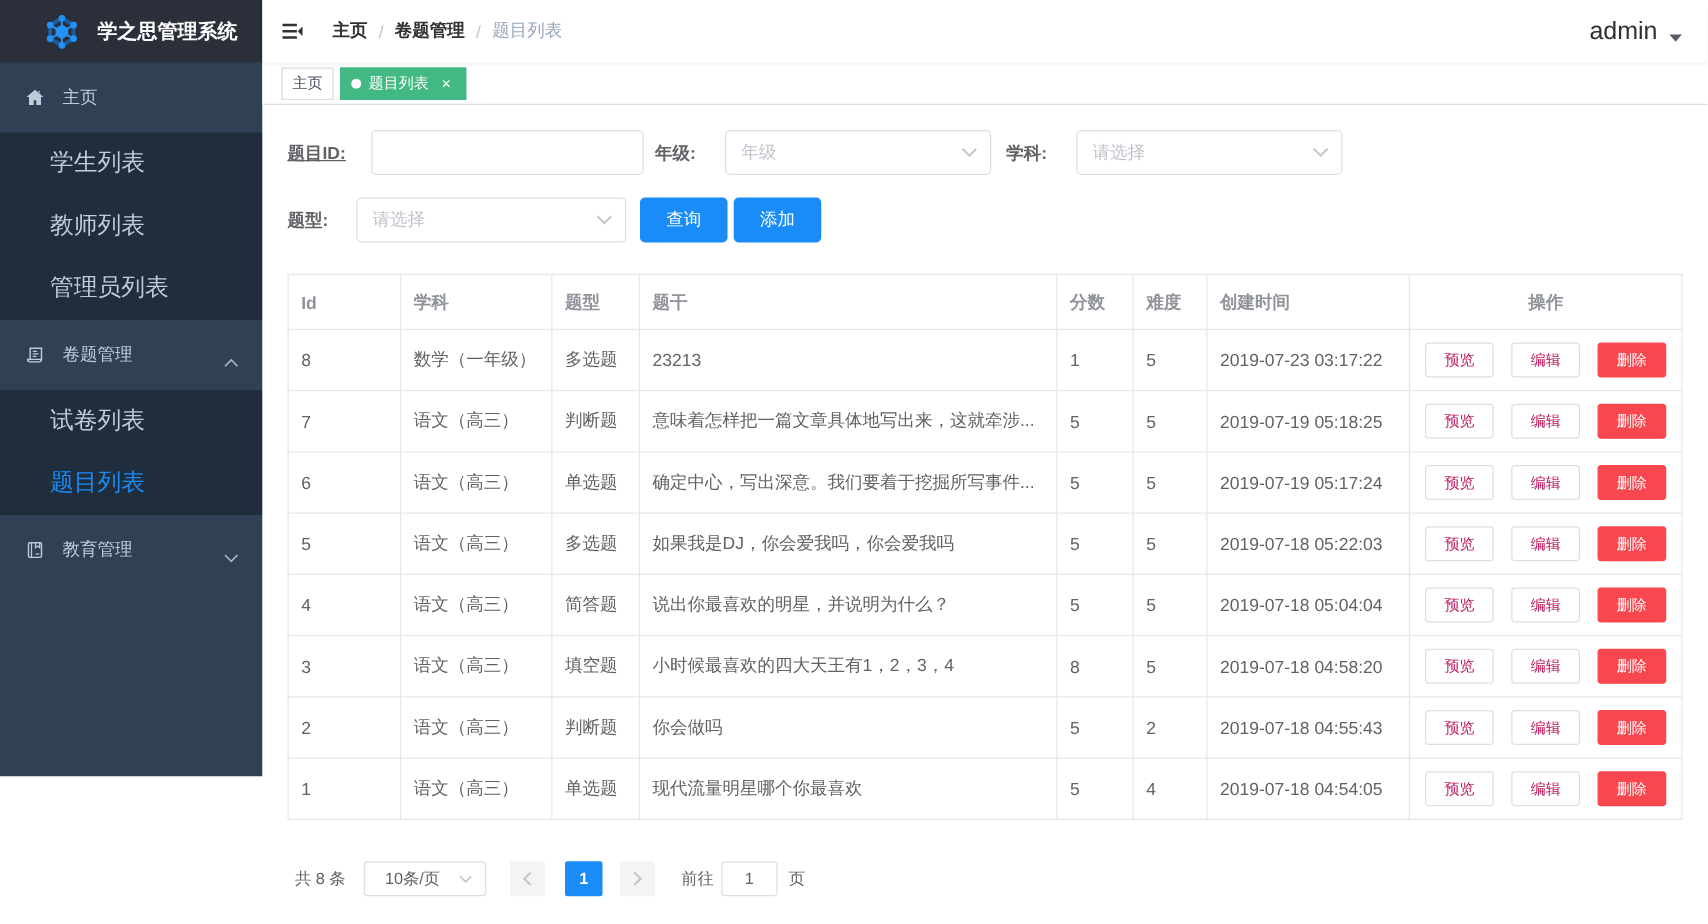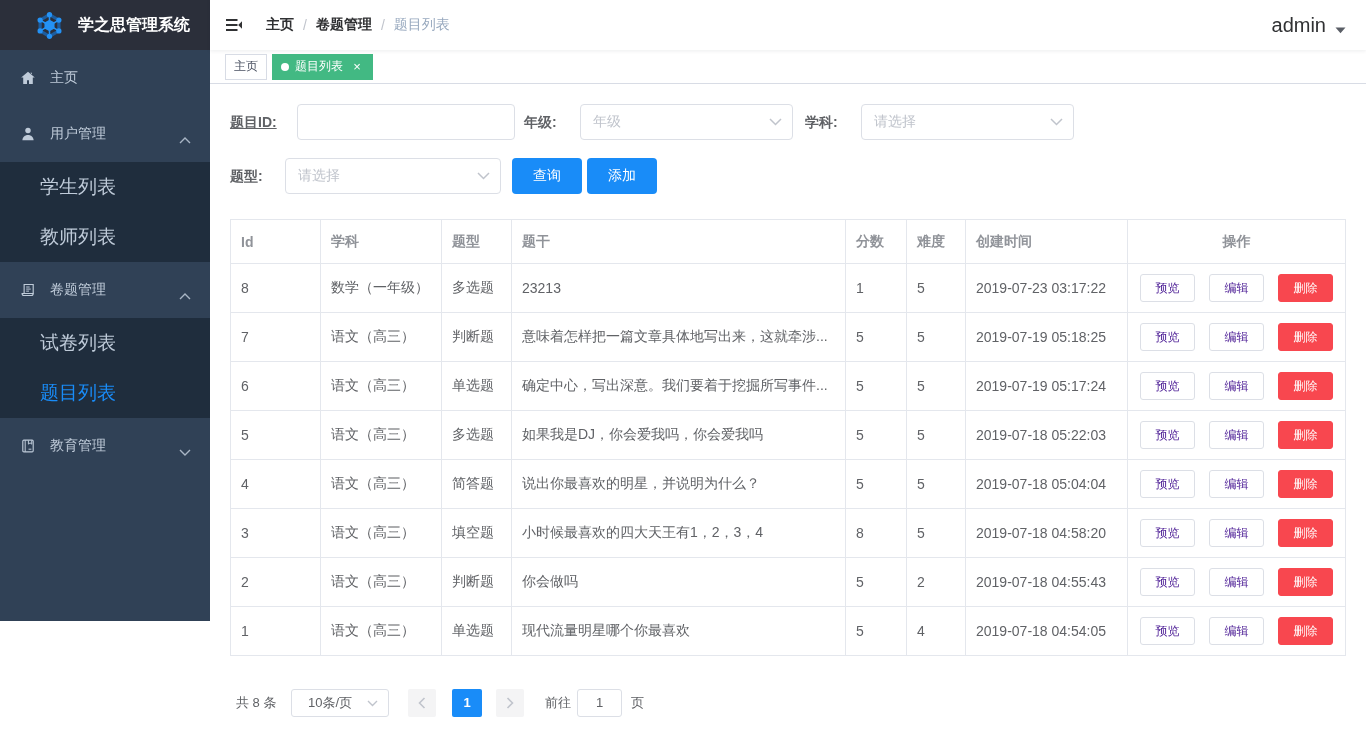--- a/index.html
+++ b/index.html
@@ -73,21 +73,21 @@
   .pos-querybtn{left:282px;width:70px;}
   .pos-addbtn{left:357px;width:70px;}
 
   
   table.grid{border-collapse:collapse;width:1115px;margin-top:25px;table-layout:fixed;}
   table.grid th,table.grid td{border:1px solid var(--table-border);padding:0 10px;vertical-align:middle;text-align:left;overflow:hidden;white-space:nowrap;}
   table.grid th{height:44px;color:#909399;font-weight:700;font-size:14px;background:#fff;}
   table.grid td{height:49px;color:#606266;font-size:14px;}
   table.grid th.c-op,table.grid td.c-op{text-align:center;}
   .btn-mini{display:inline-block;width:55px;height:28px;line-height:26px;font-size:12px;border-radius:3px;text-align:center;cursor:pointer;font-family:inherit;}
-  .btn-plain{border:1px solid var(--border);background:#fff;color:#4c1d95;}
+  .btn-plain{border:1px solid var(--border);background:#fff;color:#be185d;}
   .btn-del{border:1px solid var(--danger);background:var(--danger);color:#fff;}
   .btn-mini + .btn-mini{margin-left:10px;text-align:center;}
 
   
   .pagination{position:relative;height:28px;margin-top:33px;font-size:13px;color:#606266;}
   .pg{position:absolute;top:0;height:28px;line-height:28px;}
   .pg-total{left:6px;}
   .pg-size{left:61px;width:98px;border:1px solid var(--border);border-radius:3px;background:#fff;display:flex;align-items:center;cursor:pointer;}
   .pg-size .sel-text{margin-left:16px;flex:1;font-size:13px;color:#606266;line-height:normal;}
   .pg-size .sel-arrow{margin-right:10px;display:flex;}
@@ -134,36 +134,23 @@
     <nav>
       <div class="menu-item">
         <span class="mi-icon">
           <svg width="16" height="16" viewBox="0 0 24 24" fill="#bfcbd9">
               <path d="M12 2.6 1.8 11.4h3v9.6h5.7v-5.8h3v5.8h5.7v-9.6h3zM18 4.2h-2.6l2.6 2.3z"></path>
             </svg>
         </span>
         <span class="mi-label">主页</span>
       </div>
 
-      <div class="menu-item">
-        <span class="mi-icon">
-          <svg width="16" height="16" viewBox="0 0 24 24" fill="#bfcbd9">
-              <circle cx="12" cy="6.6" r="4.1"></circle>
-              <path d="M3.6 21.4c0-4.7 3.8-8 8.4-8s8.4 3.3 8.4 8z"></path>
-            </svg>
-        </span>
-        <span class="mi-label">用户管理</span>
-        <span class="mi-arrow">
-          <svg width="12" height="7" viewBox="0 0 12 7" fill="none" stroke="#bfcbd9" stroke-width="1.4">
-              <path d="M1 6 6 1l5 5"></path>
-            </svg>
-        </span>
-      </div>
       <div class="sub-item">学生列表</div>
       <div class="sub-item">教师列表</div>
+      <div class="sub-item">管理员列表</div>
 
       <div class="menu-item">
         <span class="mi-icon">
           <svg width="16" height="16" viewBox="0 0 24 24" fill="none" stroke="#bfcbd9" stroke-width="1.7">
             <path d="M6.2 18V3.8h13.6v13.4"></path>
             <path d="M19.8 17.2c0 1.9-1 3-2.9 3H6c-1.9 0-2.9-1.1-2.9-3z"></path>
             <path d="M9.3 7.5h5.2M9.3 10.6h6.8M9.3 13.7h4.2" stroke-width="1.5"></path>
           </svg>
         </span>
         <span class="mi-label">卷题管理</span>

